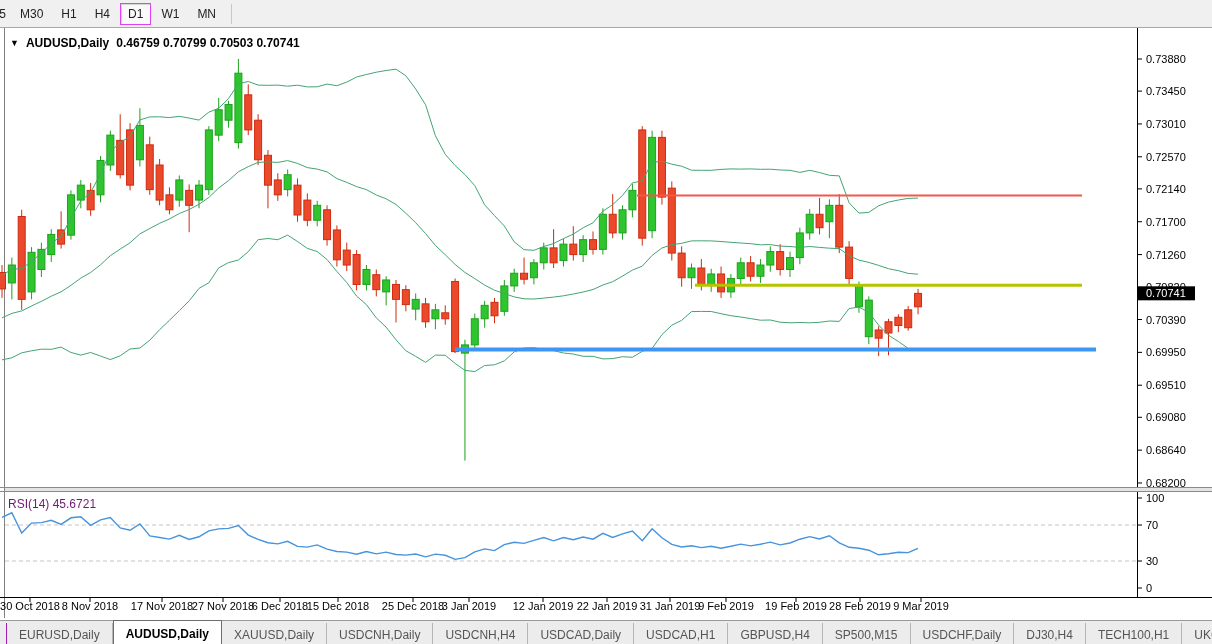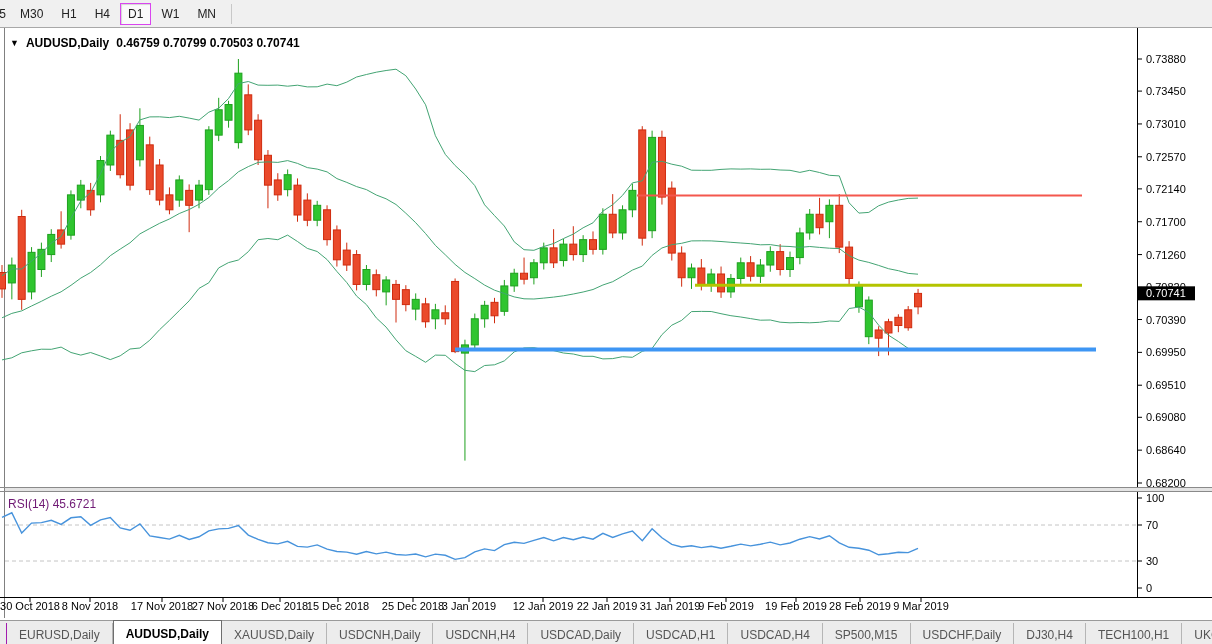--- a/index.html
+++ b/index.html
@@ -334,21 +334,21 @@
 
 <div id="tabbar">
   <div id="tabs-holder" style="display:flex;align-items:flex-end;height:24px;">
       <div class="chtab">EURUSD,Daily</div>
       <div class="chtab active">AUDUSD,Daily</div>
       <div class="chtab">XAUUSD,Daily</div>
       <div class="chtab">USDCNH,Daily</div>
       <div class="chtab">USDCNH,H4</div>
       <div class="chtab">USDCAD,Daily</div>
       <div class="chtab">USDCAD,H1</div>
-      <div class="chtab">USDCAD,H4</div>
+      <div class="chtab">GBPUSD,H4</div>
       <div class="chtab">SP500,M15</div>
       <div class="chtab">USDCHF,Daily</div>
       <div class="chtab">DJ30,H4</div>
       <div class="chtab">TECH100,H1</div>
       <div class="chtab">UKC</div>
     </div>
 
 </div>
 
 </body></html>

